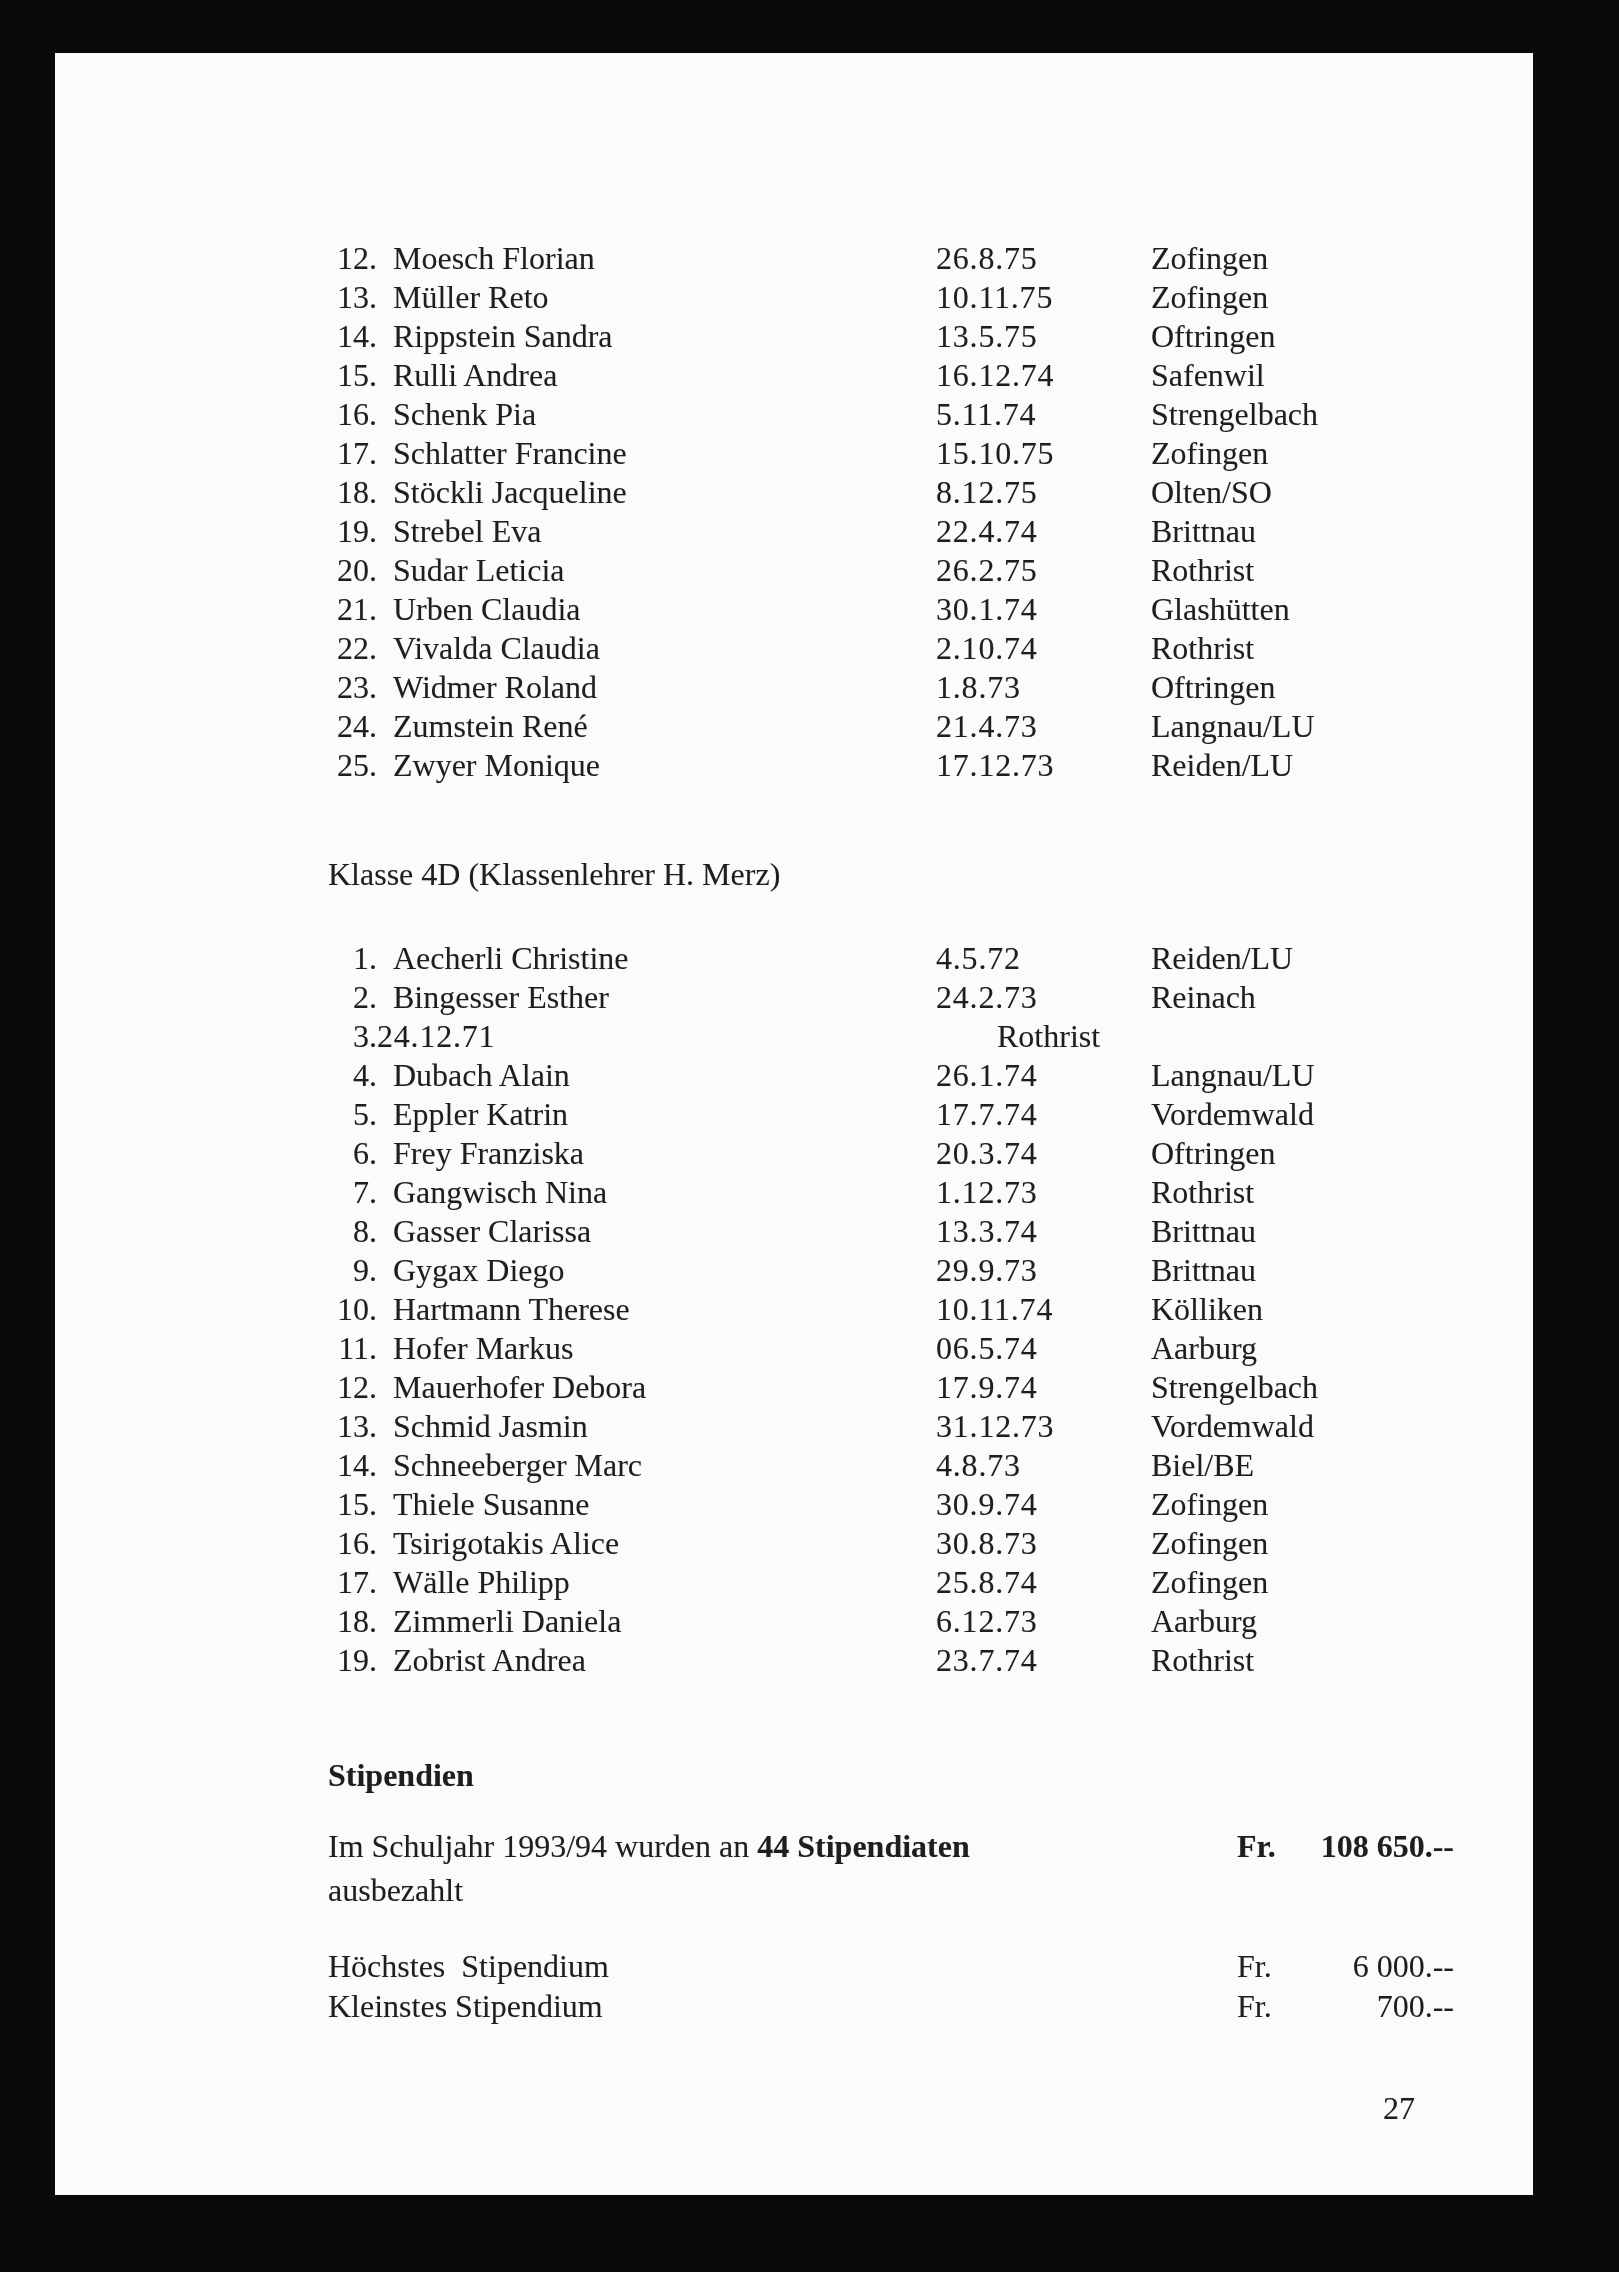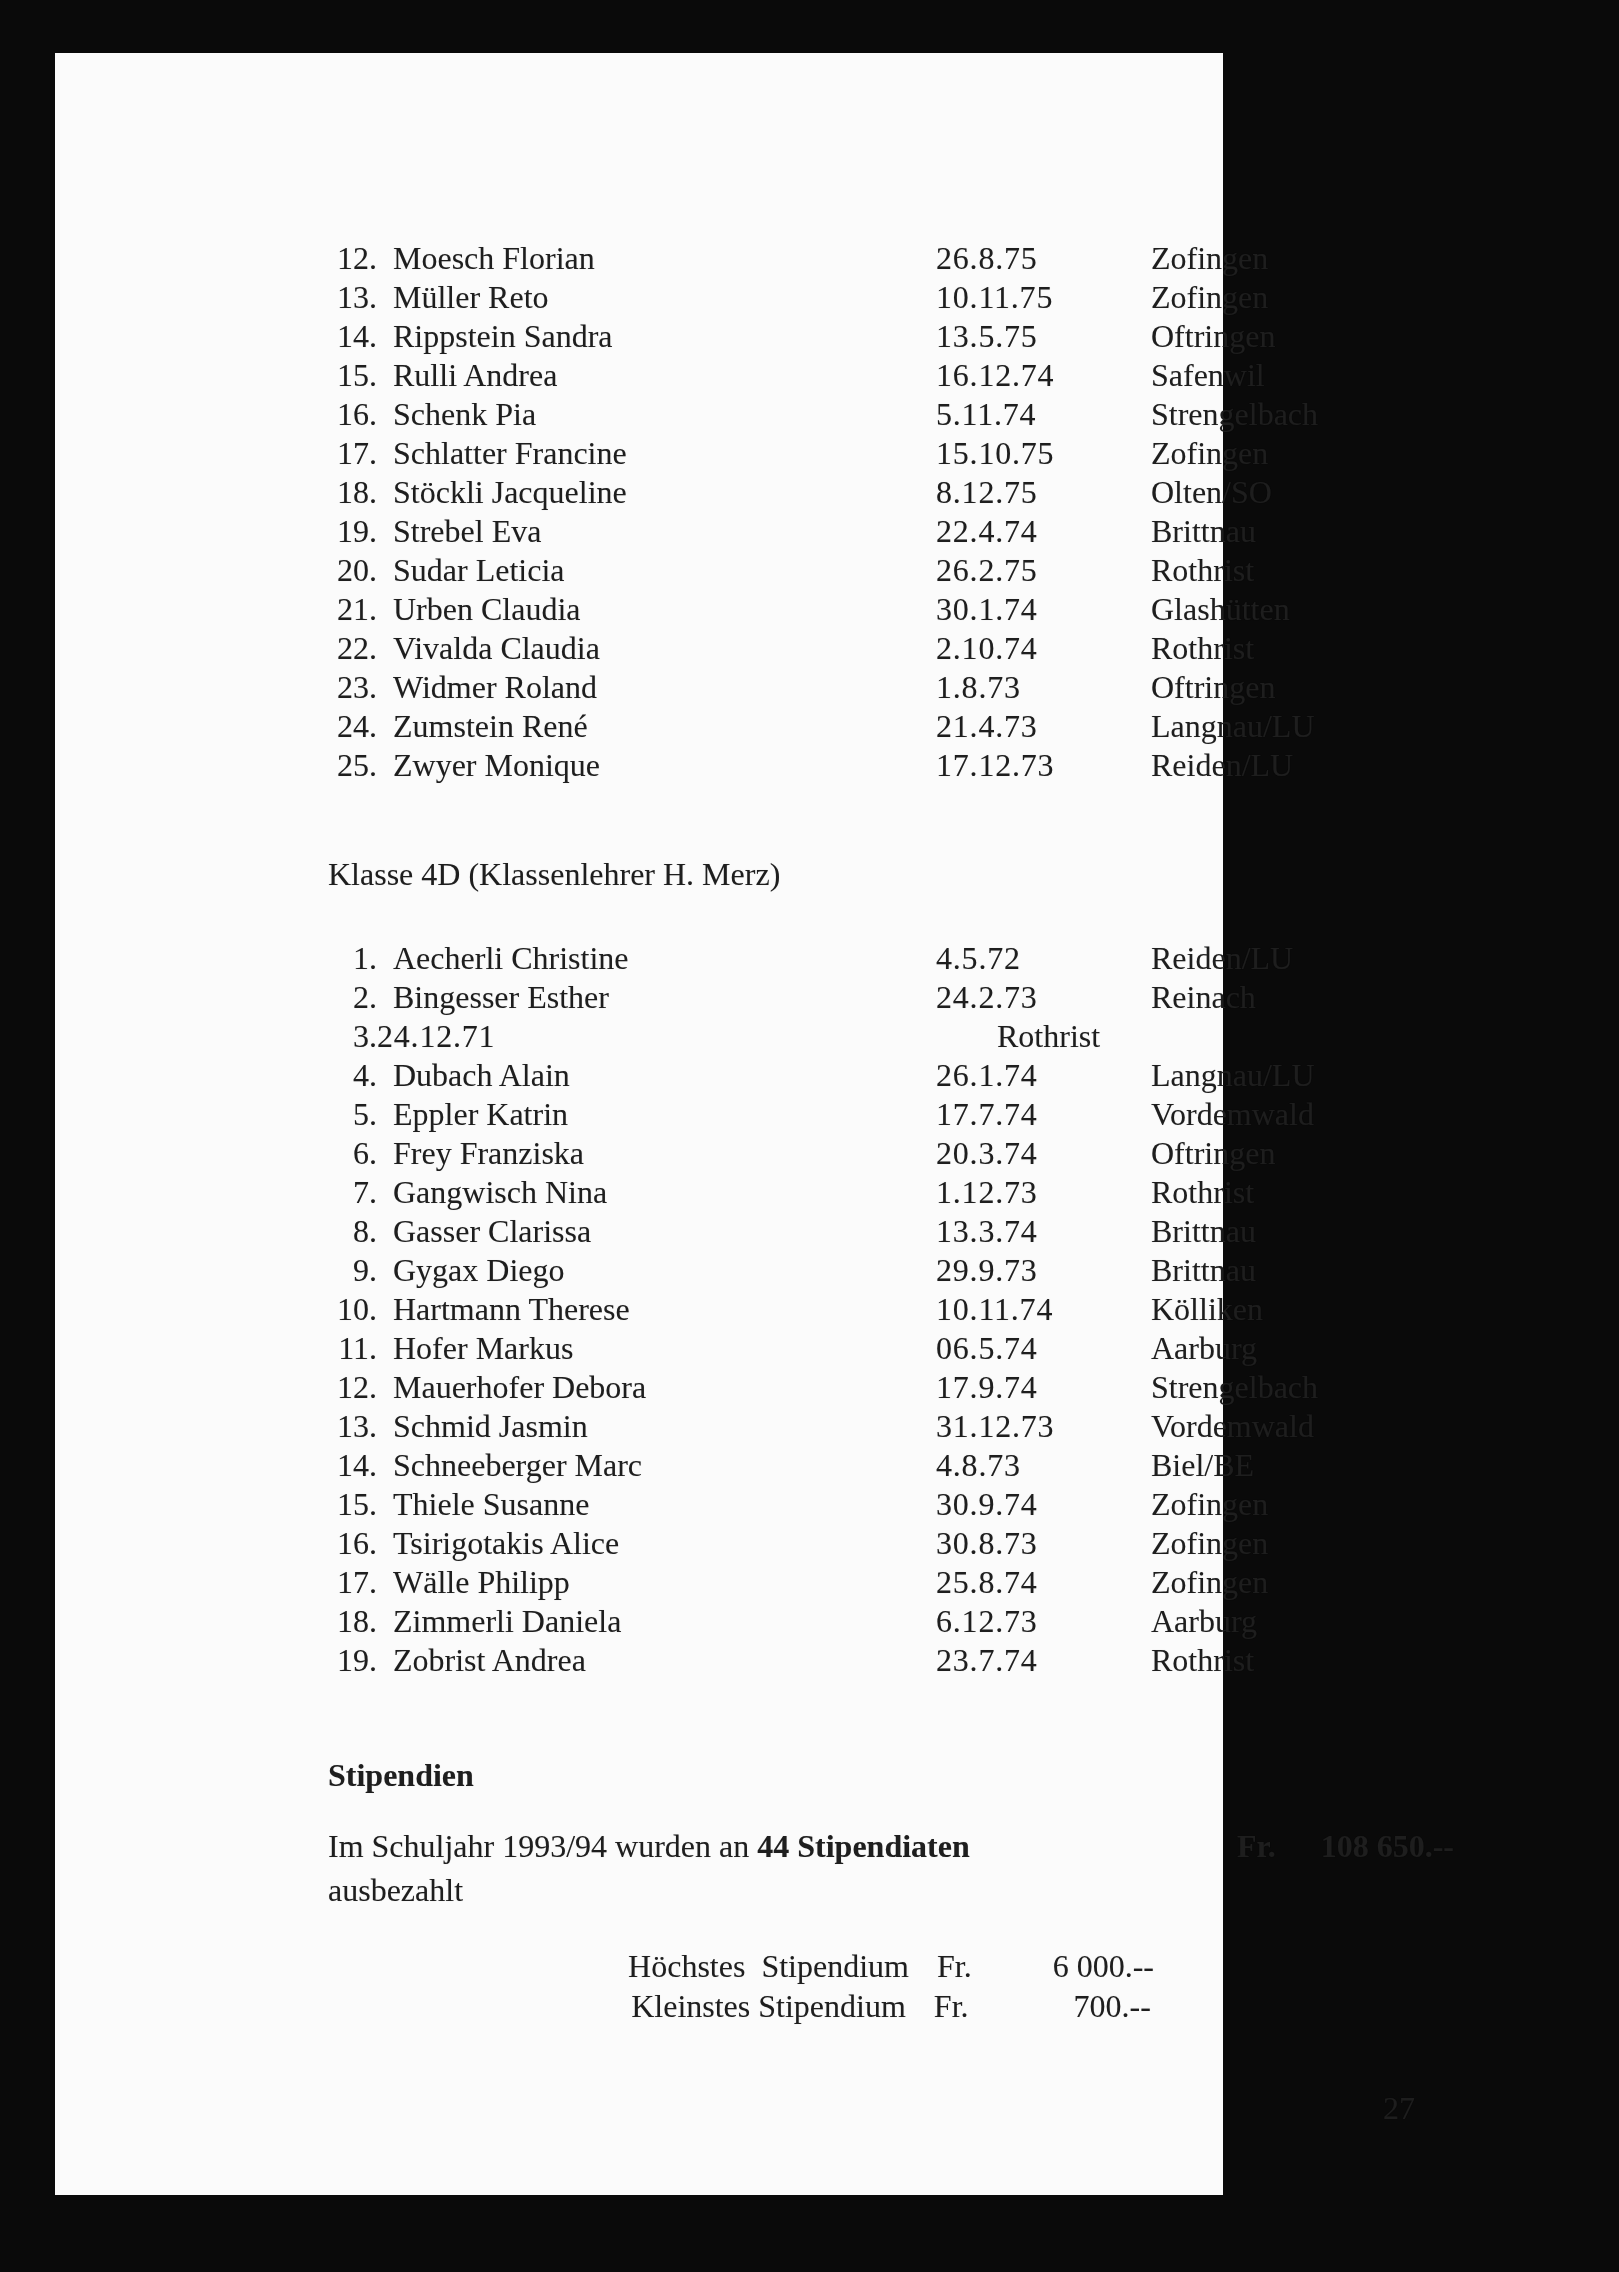--- a/index.html
+++ b/index.html
@@ -7,21 +7,21 @@
     width:1619px;height:2273px;
     background:#0a0a0a;
     font-family:"Liberation Serif","DejaVu Serif",serif;
     color:#1e1e1e;
     overflow:hidden;
     position:relative;
   }
   .page{
     position:absolute;
     left:55px;top:53px;
-    width:1168px;height:2142px;
+    width:1478px;height:2142px;
     background:#fbfbfb;
   }
   
   .list{position:absolute;left:273px;}
   .list1{top:186px;}
   .list2{top:886px;}
   .srow{
     display:grid;
     grid-template-columns:49px 559px 154px auto;
     font-size:32px;
@@ -56,21 +56,21 @@
   }
   .frbox-total{
     position:absolute;right:0;top:0;
     font-weight:bold;
   }
   .stip-items{
     position:absolute;left:273px;top:1893px;
     width:1126px;
     font-size:32px;line-height:40px;
   }
-  .stip-row{display:flex;justify-content:center;gap:28px;}
+  .stip-row{display:flex;justify-content:space-between;gap:28px;}
   .stip-row .stip-label{white-space:pre-wrap;}
   .pagenum{
     position:absolute;left:1328px;top:2036px;
     font-size:32px;line-height:39px;
   }
   
   .page, .page *{text-shadow:0 0 0.8px rgba(30,30,30,0.25);}
 </style>
 </head>
 <body>

